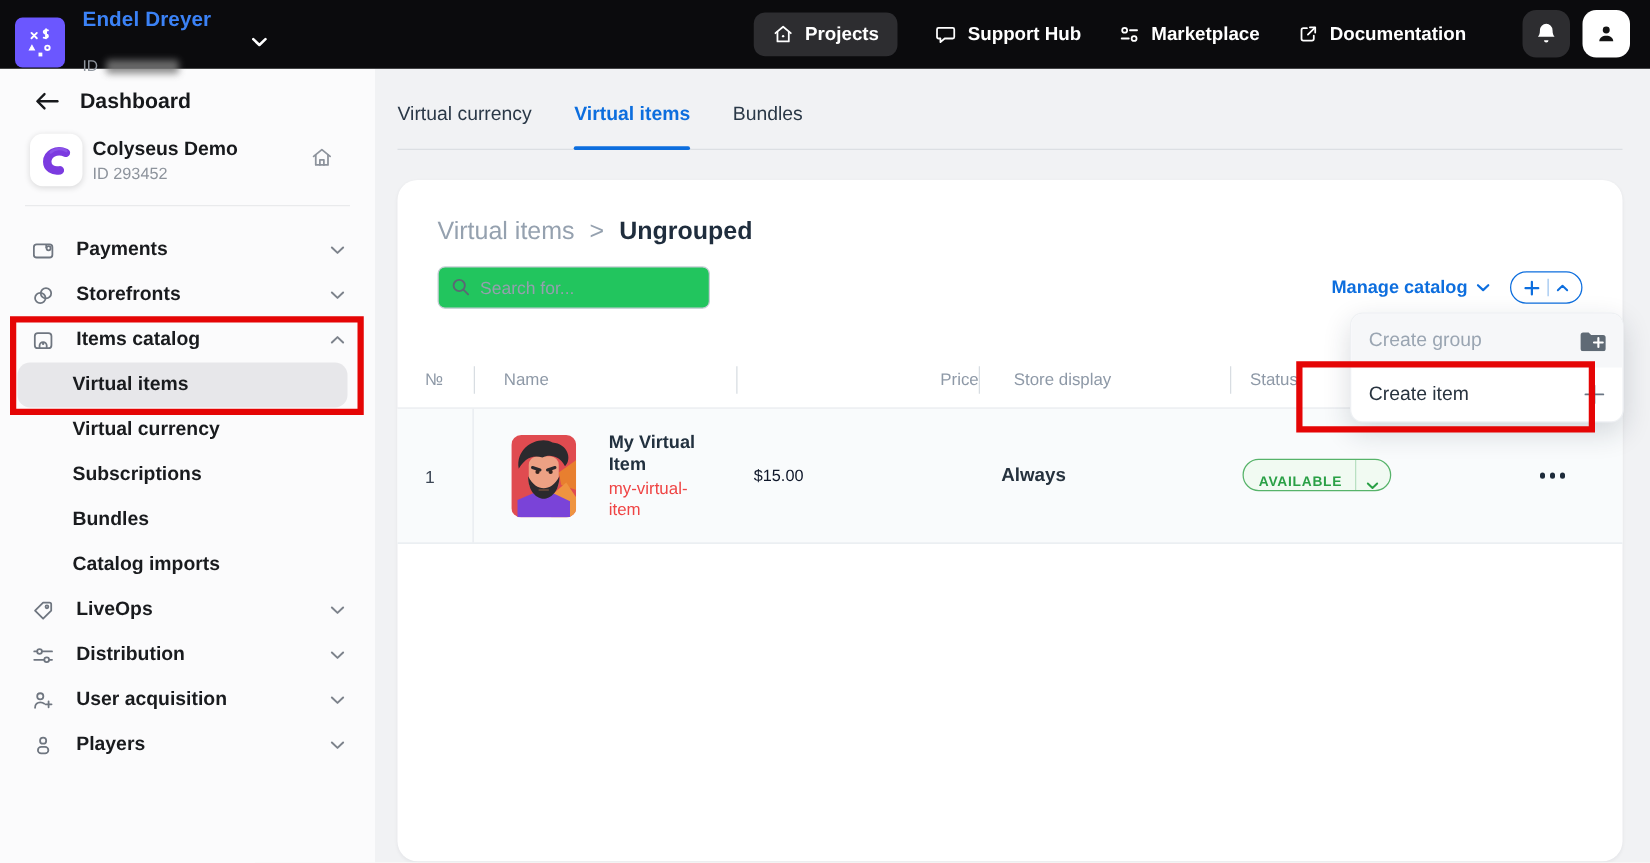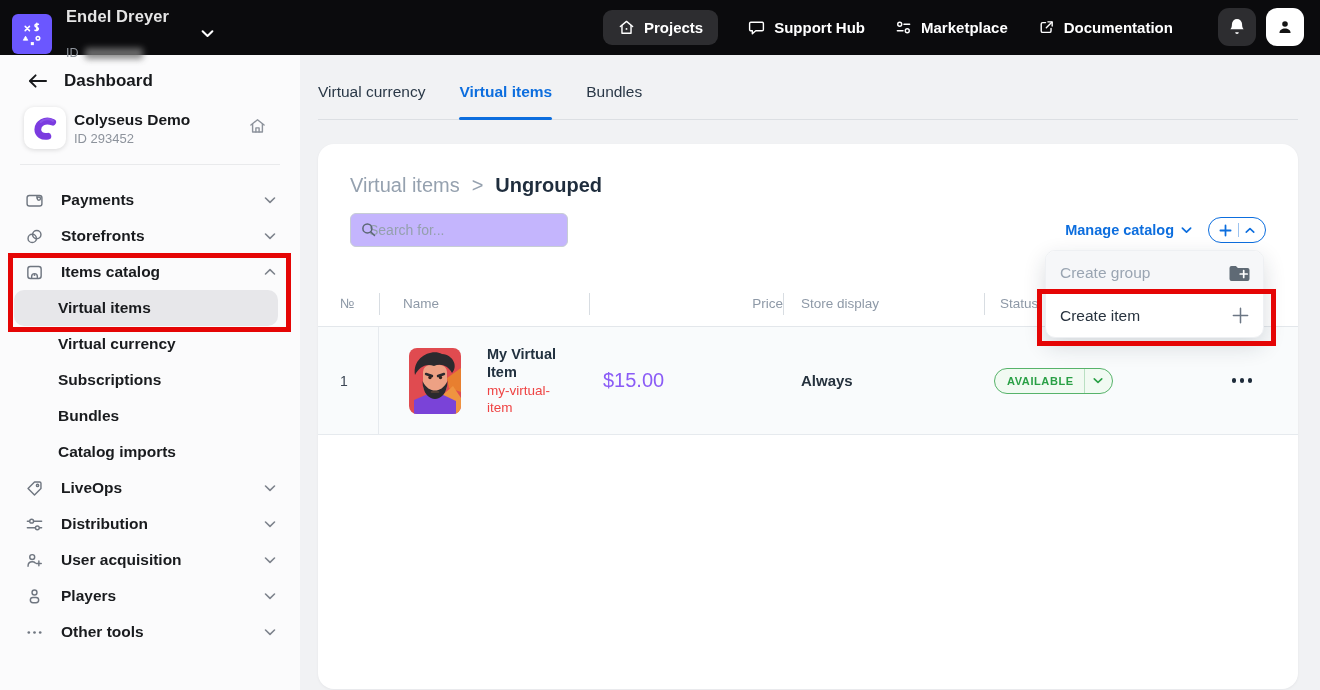--- a/index.html
+++ b/index.html
@@ -5,21 +5,21 @@
   * { box-sizing: border-box; margin: 0; padding: 0; }
   html,body { width:1320px; height:690px; overflow:hidden; }
   body { font-family:"Liberation Sans", sans-serif; background:#f1f2f4; position:relative; }
   svg { display:block; }
 
   
   .topbar { position:absolute; top:0; left:0; right:0; height:55px; background:#0b0b0d; z-index:3; }
   .brand { position:absolute; left:12px; top:7px; display:flex; align-items:center; cursor:pointer; }
   .logo-sq { width:40px; height:40px; border-radius:6px; background:#6b57ff; display:flex; align-items:center; justify-content:center; }
   .brand-text { margin-left:14px; }
-  .brand-name { color:#e5e5e5; font-size:16.5px; font-weight:700; letter-spacing:.1px; }
+  .brand-name { color:#3b82f6; font-size:16.5px; font-weight:700; letter-spacing:.1px; }
   .brand-id { margin-top:20px; display:flex; align-items:center; gap:6px; color:#8f959d; font-size:12.5px; }
   .blur-chip { width:58px; height:11px; background:#7a7a7a; border-radius:2px; filter:blur(3px); opacity:.85; }
   .brand-caret { margin-left:32px; color:#fff; }
 
   .topnav { position:absolute; left:603px; top:0; height:55px; display:flex; align-items:center; gap:30px; }
   .topnav-item { display:flex; align-items:center; gap:9px; color:#fff; font-size:15px; font-weight:600; cursor:pointer; white-space:nowrap; }
   .topnav-item.pill { background:#2d2d30; border-radius:9px; padding:9px 15px; }
   .topbar-right { position:absolute; right:16px; top:8px; display:flex; gap:10px; }
   .icon-btn { width:38px; height:38px; border-radius:11px; display:flex; align-items:center; justify-content:center; cursor:pointer; }
   .icon-btn.dark { background:#2d2d30; }
@@ -50,57 +50,57 @@
   .tab.active::after { content:""; position:absolute; left:0; right:0; bottom:-1px; height:3px; background:#0d6ede; border-radius:2px; }
 
   .card { position:relative; margin:24px 22px 0 18px; width:980px; height:545px; background:#fff; border-radius:16px; box-shadow:0 1px 3px rgba(16,24,40,.05); }
   .breadcrumb { display:flex; align-items:center; gap:12px; padding:30px 0 0 32px; font-size:20px; }
   .bc-parent { color:#95a1af; cursor:pointer; }
   .bc-sep { color:#95a1af; }
   .bc-current { color:#1f2d3d; font-weight:700; }
 
   .toolbar { display:flex; align-items:center; margin:16px 32px 0 32px; }
   .search-box { position:relative; width:218px; height:34px; }
-  .search-box input { width:100%; height:100%; border:1px solid #c7cdd5; border-radius:6px; padding:0 10px 0 18px; font-size:14px; color:#2a3642; outline:none; font-family:"Liberation Sans",sans-serif; background:#c4b5fd; }
+  .search-box input { width:100%; height:100%; border:1px solid #c7cdd5; border-radius:6px; padding:0 10px 0 33px; font-size:14px; color:#2a3642; outline:none; font-family:"Liberation Sans",sans-serif; background:#22c55e; }
   .search-box input::placeholder { color:#94a0ad; }
   .search-ic { position:absolute; left:11px; top:9px; color:#5b6774; pointer-events:none; }
   .toolbar-right { margin-left:auto; display:flex; align-items:center; gap:16px; }
   .manage-link { display:flex; align-items:center; gap:7px; color:#0d6ede; font-size:14.5px; font-weight:700; cursor:pointer; }
   .split-btn { width:58px; height:26px; border:1.5px solid #0d6ede; border-radius:14px; background:#fff; display:flex; align-items:center; justify-content:center; gap:6px; color:#0d6ede; cursor:pointer; }
   .split-div { width:1px; height:14px; background:#9cc3f0; }
 
   .table { margin-top:34px; }
   .thead, .trow { display:grid; grid-template-columns:61px 210px 194px 201px 150px 1fr; align-items:center; }
   .thead { height:46px; color:#8e99a7; font-size:13.5px; border-bottom:1px solid #e3e7eb; }
   .th { position:relative; padding-left:24px; }
   .th:nth-child(1){ padding-left:22px; }
   .th:nth-child(3){ padding-left:14px;text-align:right; }
-  .th:nth-child(4){ padding-left:18px; }
+  .th:nth-child(4){ padding-left:28px; }
   .th:nth-child(5){ padding-left:16px; }
   .th:not(:first-child)::before { content:""; position:absolute; left:0; top:50%; transform:translateY(-50%); width:1px; height:22px; background:#d8dde2; }
   .trow { min-height:108px; background:#f9fbfc; border-bottom:1px solid #e6eaee; }
   .td-num { align-self:stretch; display:flex; align-items:center; padding-left:22px; border-right:1px solid #e6eaee; color:#3c4654; font-size:14px; }
   .td-name { display:flex; align-items:center; gap:26px; padding-left:30px; }
   .avatar { width:52px; height:66px; border-radius:8px; overflow:hidden; flex-shrink:0; }
   .name-block { width:86px; }
   .item-name { font-size:14.5px; font-weight:700; color:#22313f; line-height:1.25; }
   .item-sku  { font-size:13.5px; color:#ef4444; line-height:1.25; margin-top:2px; }
-  .td-price { padding-left:14px; font-size:20px; color:#8b5cf6; }
+  .td-price { padding-left:14px; font-size:13px; color:#0f172a; }
   .td-store { padding-left:18px; font-size:15px; font-weight:700; color:#26323e; }
   .td-status { padding-left:10px; }
-  .badge { display:inline-flex; align-items:center; height:26px; border:1.5px solid #57b36a; background:#f1faf2; border-radius:14px; color:#2aa046; cursor:pointer; }
+  .badge { display:inline-flex; align-items:flex-end; height:26px; border:1.5px solid #57b36a; background:#f1faf2; border-radius:14px; color:#2aa046; cursor:pointer; }
   .badge-label { font-size:11px; font-weight:700; letter-spacing:.6px; padding:0 10px 0 12px; }
   .badge-div { width:1px; align-self:stretch; background:#b9e0c2; }
   .badge-caret { padding:0 9px 0 8px; display:flex; }
   .td-actions { display:flex; justify-content:flex-end; padding-right:46px; }
   .dots { display:flex; gap:3.5px; cursor:pointer; }
   .dots i { width:4.5px; height:4.5px; border-radius:50%; background:#1e2b3a; }
 
   
-  .dd-menu { position:absolute; left:1045px; top:250px; width:219px; background:#fff; border:1px solid #eef0f3; border-radius:10px; box-shadow:0 8px 22px rgba(25,39,57,.16); overflow:hidden; z-index:6; }
+  .dd-menu { position:absolute; left:1080px; top:250px; width:219px; background:#fff; border:1px solid #eef0f3; border-radius:10px; box-shadow:0 8px 22px rgba(25,39,57,.16); overflow:hidden; z-index:6; }
   .dd-row { height:43px; display:flex; align-items:center; justify-content:space-between; padding:0 13px 0 14px; font-size:15.5px; cursor:pointer; }
   .dd-row.group { color:#9aa5b2; background:#f6f7f9; }
   .dd-row.item { color:#28333f; }
 
   
   .anno { position:absolute; border:5px solid #e50505; z-index:7; pointer-events:none; }
   .anno-1 { left:8px; top:253px; width:283px; height:79px; }
   .anno-2 { left:1037px; top:289px; width:239px; height:57px; }
 </style>
 </head>
@@ -334,35 +334,20 @@
         </span>
     </div>
     <div class="menu-row">
       <span class="menu-ic">
         <svg width="19" height="19" viewBox="0 0 20 20" fill="none" stroke="currentColor" stroke-width="1.5" stroke-linejoin="round">
             <circle cx="10" cy="5.8" r="2.6"></circle>
             <rect x="5.6" y="11" width="8.8" height="5.6" rx="2.8"></rect>
           </svg>
       </span>
       <span class="menu-label">Players</span>
-      <span class="menu-caret">
-          <svg width="12" height="8" viewBox="0 0 12 8" fill="none">
-            <path d="M1.5 2 L6 6.3 L10.5 2" stroke="currentColor" stroke-width="1.6" stroke-linecap="round" stroke-linejoin="round"></path>
-          </svg>
-        </span>
-    </div>
-    <div class="menu-row">
-      <span class="menu-ic">
-        <svg width="19" height="19" viewBox="0 0 20 20" fill="currentColor">
-            <circle cx="4" cy="10" r="1.4"></circle>
-            <circle cx="10" cy="10" r="1.4"></circle>
-            <circle cx="16" cy="10" r="1.4"></circle>
-          </svg>
-      </span>
-      <span class="menu-label">Other tools</span>
       <span class="menu-caret">
           <svg width="12" height="8" viewBox="0 0 12 8" fill="none">
             <path d="M1.5 2 L6 6.3 L10.5 2" stroke="currentColor" stroke-width="1.6" stroke-linecap="round" stroke-linejoin="round"></path>
           </svg>
         </span>
     </div>
   </nav>
 </aside>
 
 <main class="content">

